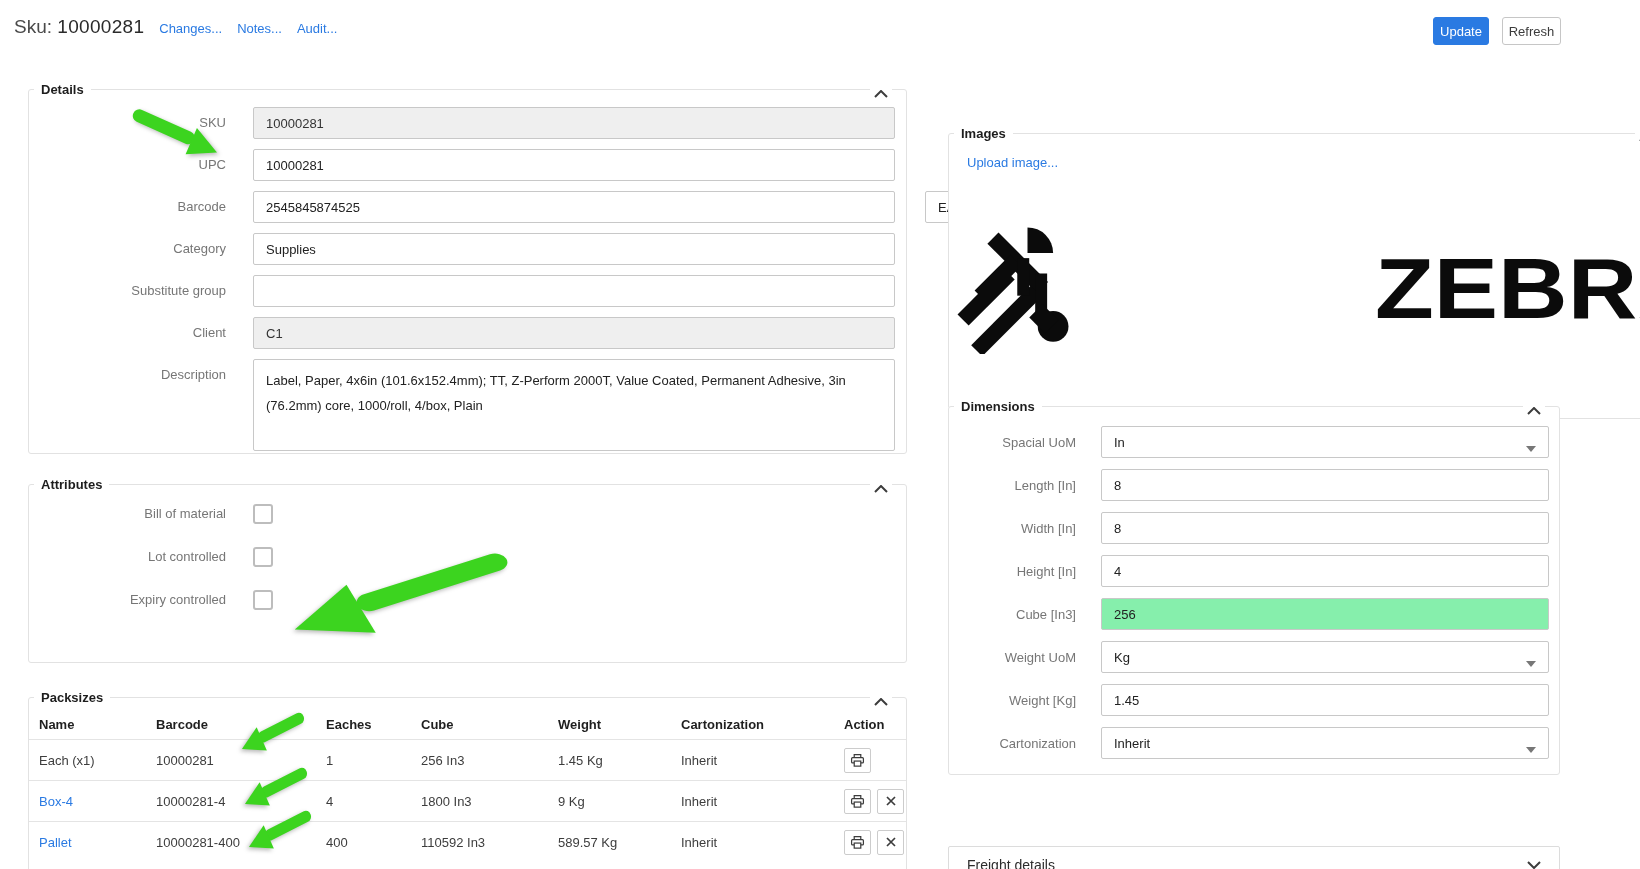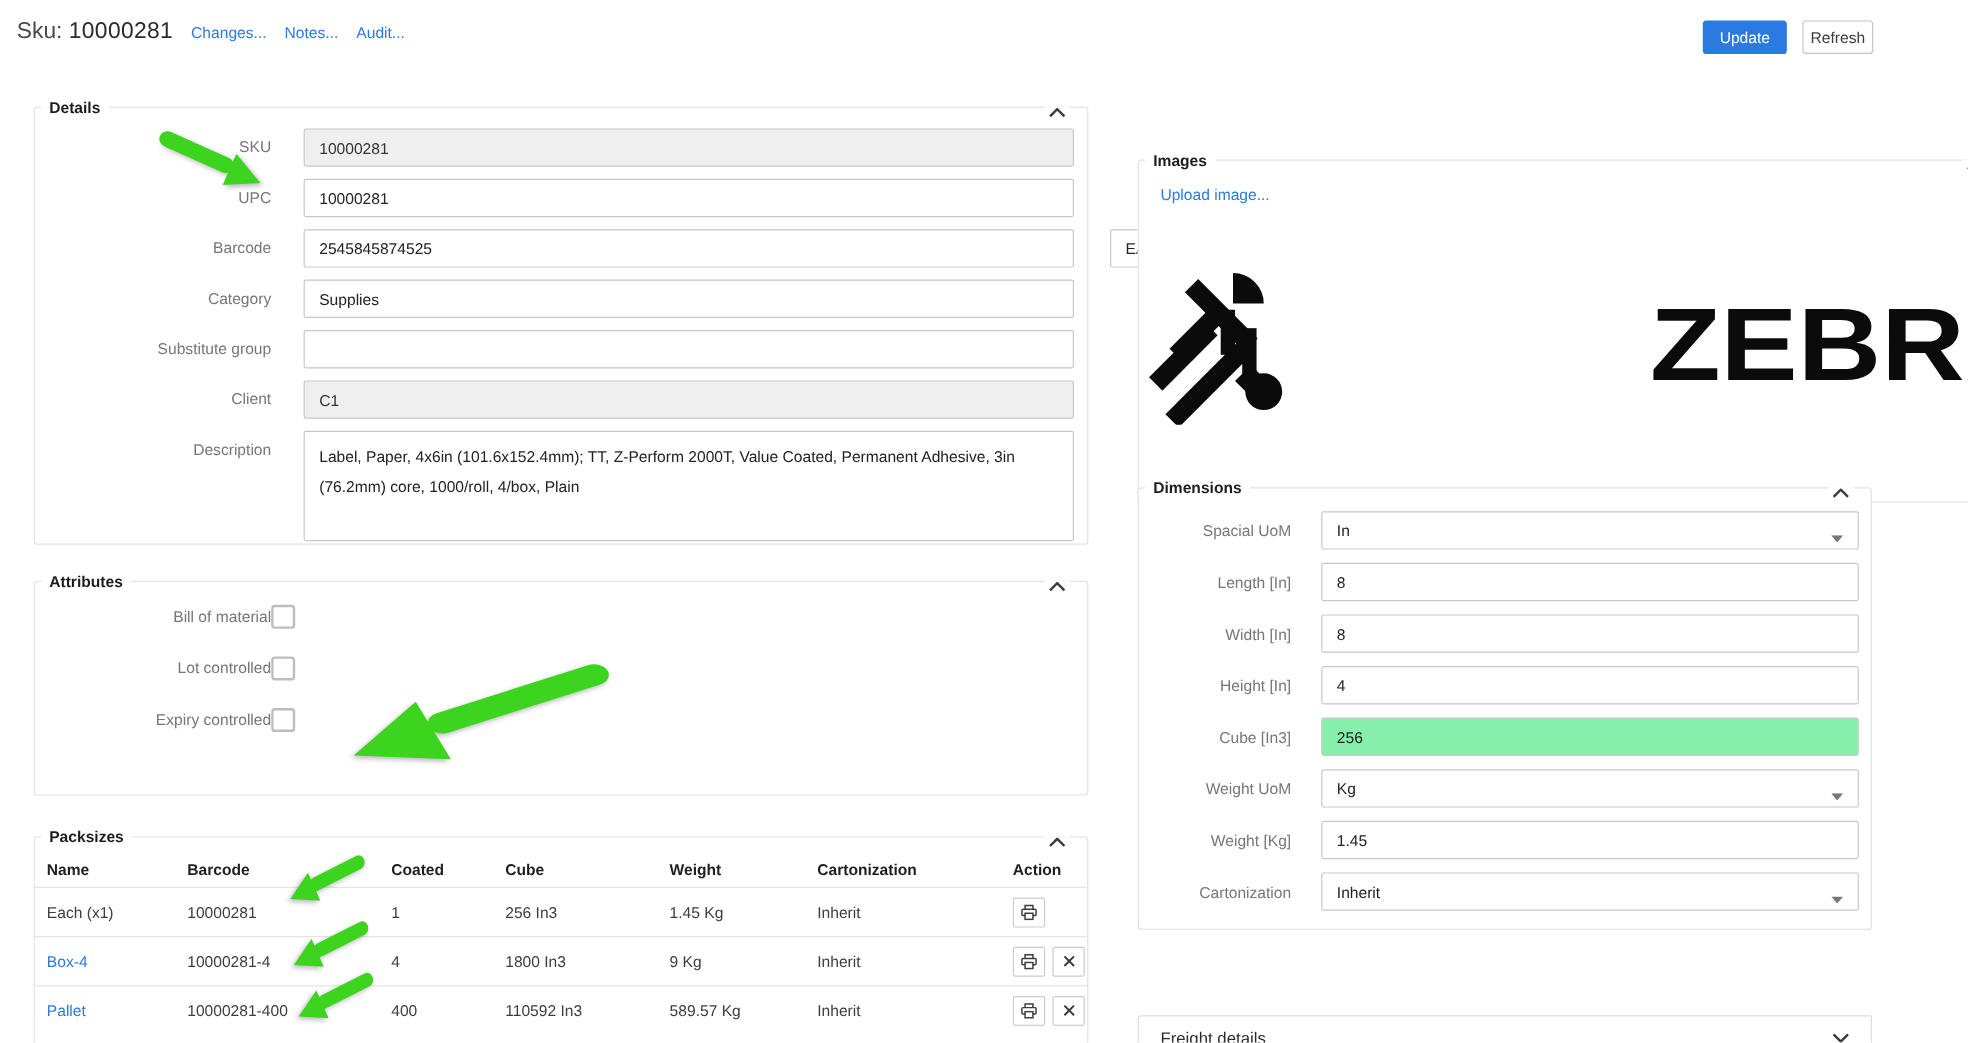--- a/index.html
+++ b/index.html
@@ -6,21 +6,21 @@
   .page{position:relative;width:1640px;height:869px;overflow:hidden;background:#fff;
         font-family:"Liberation Sans",sans-serif;font-size:13px;color:#3d3d3d;}
 
   
   .topbar{position:absolute;left:14px;top:16px;display:flex;align-items:baseline;gap:15px;}
   .sku-title{font-size:19px;color:#4a4a4a;white-space:nowrap;}
   .sku-title b{color:#2b2b2b;font-weight:500;letter-spacing:.3px;}
   a.top-link{color:#2a7ae2;text-decoration:none;font-size:13px;cursor:pointer;}
   .btn{position:absolute;top:17px;height:28px;border-radius:3px;font-family:inherit;
        font-size:13px;cursor:pointer;display:flex;align-items:center;justify-content:center;}
-  .btn-update{right:151px;width:70px;background:#2a7ae2;border:1px solid #2a7ae2;color:#fff;}
+  .btn-update{right:151px;width:56px;background:#2a7ae2;border:1px solid #2a7ae2;color:#fff;}
   .btn-refresh{right:79px;width:59px;background:#fff;border:1px solid #c6c6c6;color:#3c3c3c;}
 
   
   fieldset.panel{position:absolute;border:1px solid #e2e2e2;border-radius:3px;margin:0;
                  padding:10px 0 0 0;background:#fff;box-sizing:border-box;}
   fieldset.panel legend{font-weight:bold;font-size:13px;color:#1d1d1d;padding:0 7px;margin-left:5px;}
   .collapse{position:absolute;top:-8px;right:14px;background:#fff;padding:0 4px;border:none;cursor:pointer;line-height:10px;}
 
   
   .form-row{display:flex;align-items:flex-start;margin-bottom:10px;}
@@ -33,21 +33,21 @@
               padding:8px 12px;font:13px/25px "Liberation Sans",sans-serif;color:#222;width:100%;resize:none;}
   .box{height:32px;box-sizing:border-box;border:1px solid #c8c8c8;border-radius:2px;background:#fff;
        display:flex;align-items:center;padding:0 12px;color:#222;position:relative;cursor:pointer;}
   .box.disabled{background:#86efac;cursor:default;}
   .box .sel-arrow{position:absolute;right:12px;top:13px;}
   .bc-input{width:441px;flex:none;}
   .bc-select{width:173px;margin-left:30px;flex:none;}
 
   
   .attr-row{display:flex;align-items:center;height:27px;margin-bottom:16px;}
-  .attr-row .lab{flex:0 0 197px;text-align:right;color:#767676;}
+  .attr-row .lab{flex:0 0 197px;text-align:right;padding-right:27px;color:#767676;}
   .cbx{width:20px;height:20px;box-sizing:border-box;border:2px solid #bdbdbd;border-radius:3px;
        background:#fff;display:flex;align-items:center;justify-content:center;cursor:pointer;}
   .cbx svg{display:none;}
   .cbx.checked{border-color:#2a7ae2;}
   .cbx.checked svg{display:block;}
 
   
   .ps-grid{display:grid;grid-template-columns:117px 170px 95px 137px 123px 163px auto;
            align-items:center;padding-left:10px;}
   .ps-head{height:30px;font-weight:bold;color:#1f1f1f;}
@@ -188,21 +188,21 @@
     <legend>Packsizes</legend>
     <button class="collapse">
       <svg width="14" height="8" viewBox="0 0 14 8">
           <path d="M1 7 L7 1 L13 7" fill="none" stroke="#3c3c3c" stroke-width="2"></path>
         </svg>
     </button>
 
     <div class="ps-grid ps-head">
       <span>Name</span>
       <span>Barcode</span>
-      <span>Coated</span>
+      <span>Eaches</span>
       <span>Cube</span>
       <span>Weight</span>
       <span>Cartonization</span>
       <span>Action</span>
     </div>
 
       <div class="ps-grid ps-row">
         <span><span>Each (x1)</span></span>
         <span>10000281</span>
         <span>1</span>

